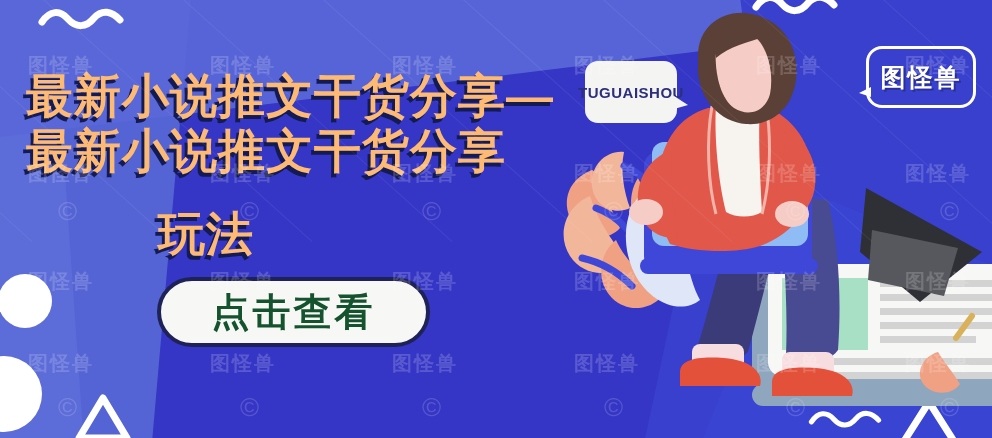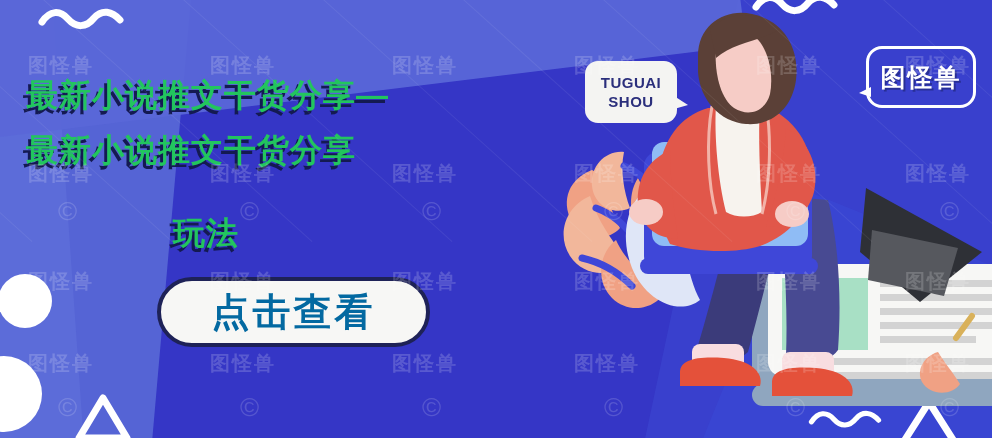--- a/index.html
+++ b/index.html
@@ -49,22 +49,22 @@
   
   .circle-w{position:absolute;border-radius:50%;background:#ffffff;}
   .c1{left:-2px;top:274px;width:54px;height:54px;}
   .c2{left:-34px;top:356px;width:76px;height:76px;}
   .tri{position:absolute;}
   .squiggle{position:absolute;}
 
   
   .headline{
     position:absolute;left:26px;top:68px;width:560px;
-    color:#22c55e;
-    font-size:32px;
+    color:#fdba74;
+    font-size:47px;
     line-height:55px;
     font-weight:bold;
     letter-spacing:1px;
     text-shadow:-3px 4px 0 #141a52;
     text-align:center;
     z-index:6;
   }
   .hl-line{display:block;white-space:nowrap;}
   .hl-line.l1{text-align:left;}
   .hl-line.l2{text-align:left;}
@@ -75,32 +75,32 @@
     position:absolute;left:157px;top:277px;
     width:273px;height:70px;
     background:#f7f7f5;
     border:4px solid #1e2257;
     border-radius:36px;
     display:flex;align-items:center;justify-content:center;
     z-index:7;
     cursor:pointer;
   }
   .cta span{
-    color:#0369a1;
+    color:#14532d;
     font-size:38px;
     font-weight:bold;
     letter-spacing:3px;
     line-height:1;
   }
 
   
   .bubble{
     position:absolute;left:585px;top:61px;width:92px;height:62px;
     background:#f4f4f2;border-radius:13px;
-    display:flex;flex-direction:column;align-items:center;justify-content:center;
+    display:flex;align-items:center;justify-content:center;
     z-index:6;
   }
   .bubble:after{
     content:"";position:absolute;right:-11px;bottom:14px;
     border-width:9px 0 4px 14px;border-style:solid;
     border-color:transparent transparent transparent #f4f4f2;
   }
   .bubble b{
     color:#2b2f7c;font-size:15px;font-weight:bold;letter-spacing:.5px;
     line-height:19px;display:block;

